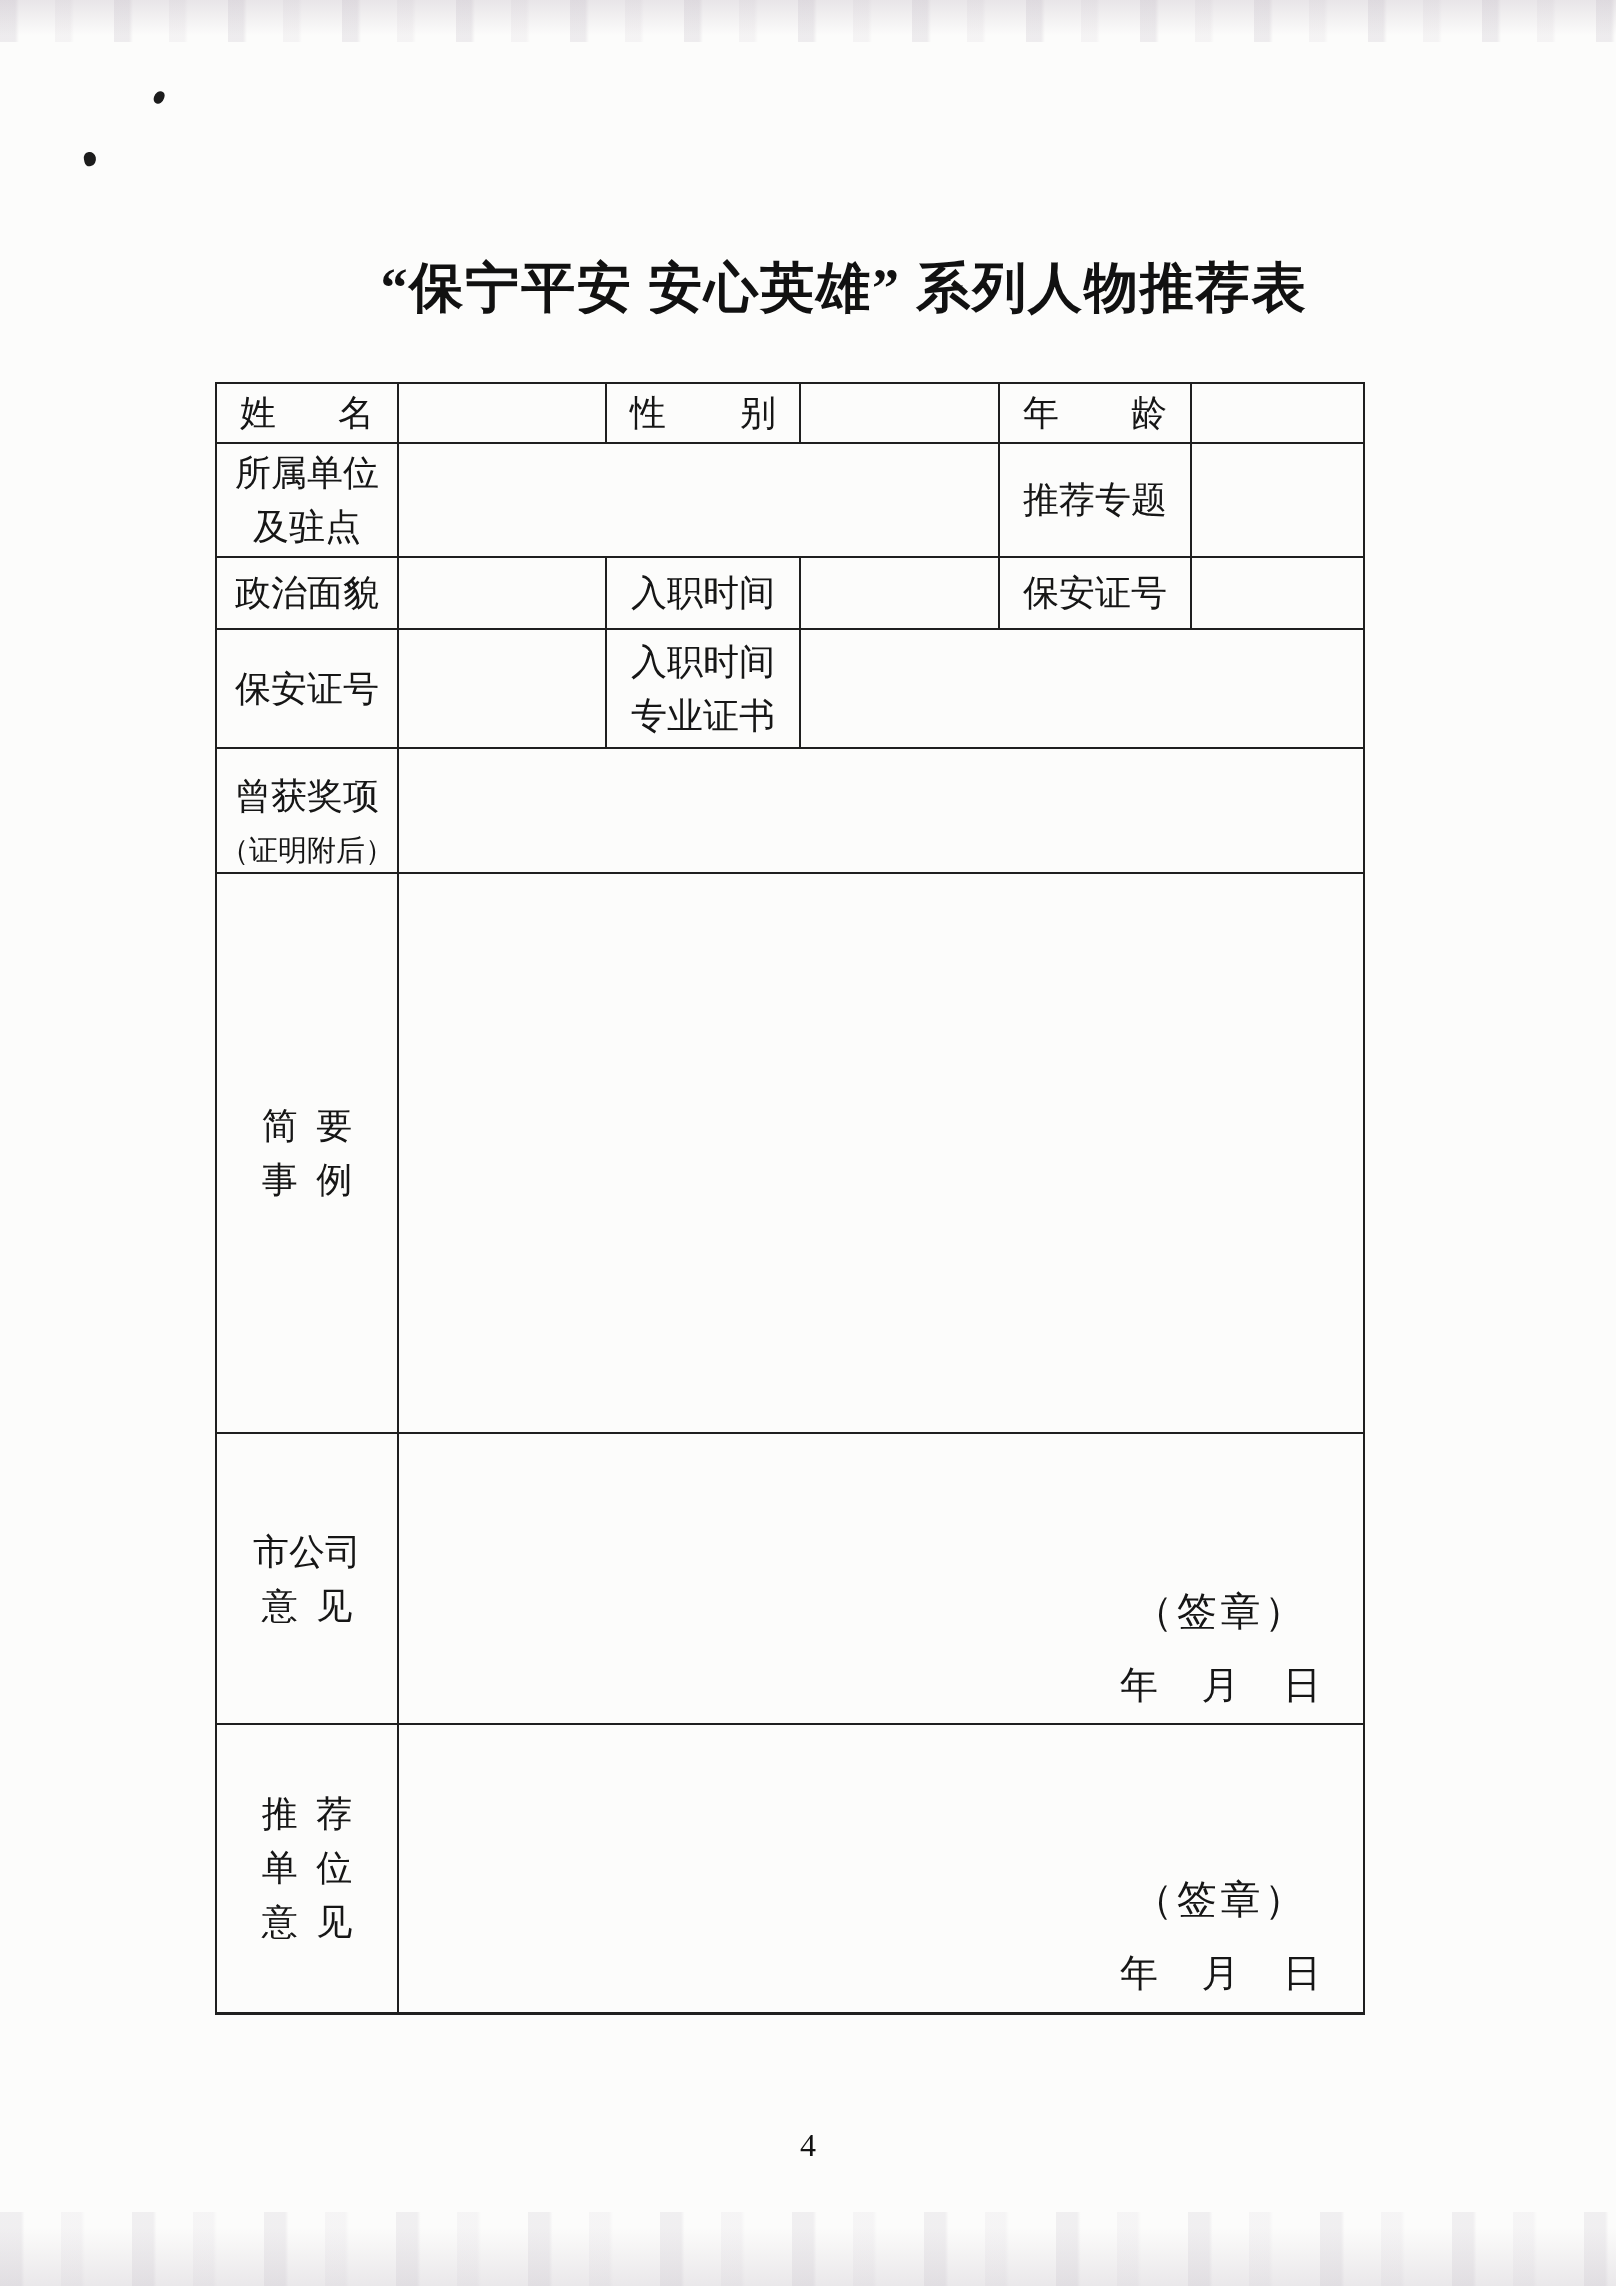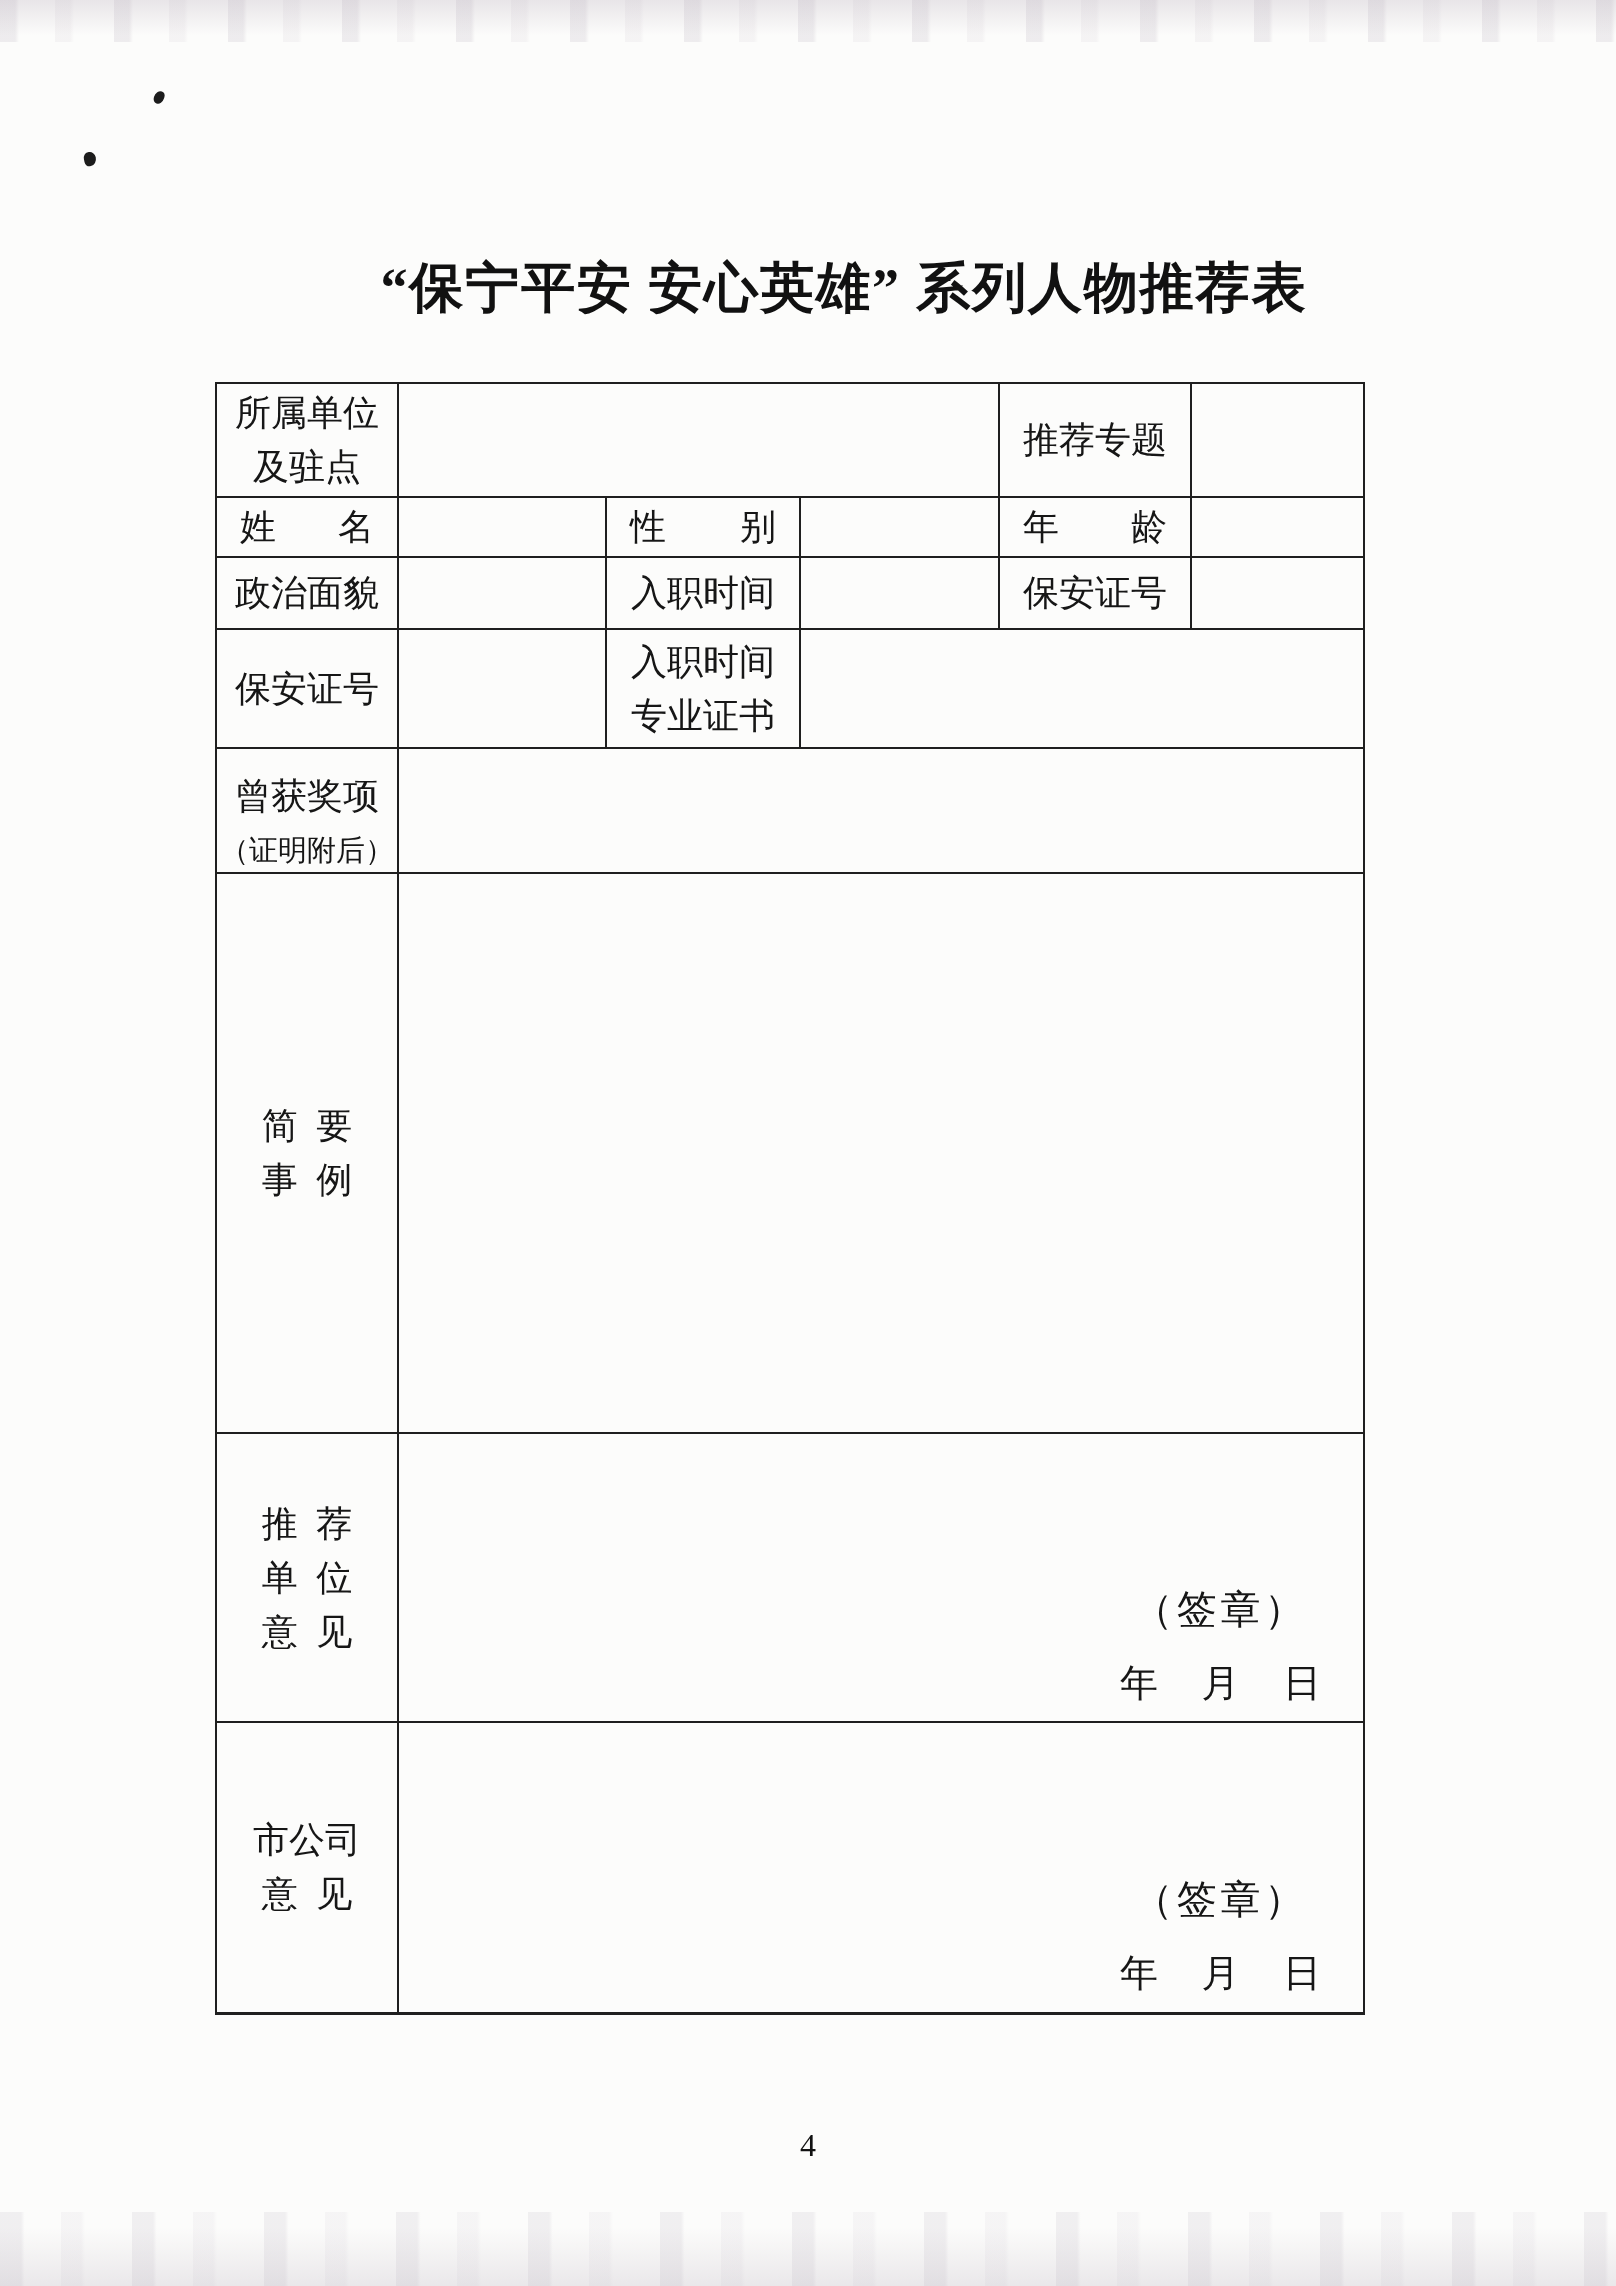--- a/index.html
+++ b/index.html
@@ -88,40 +88,40 @@
   <colgroup>
     <col style="width:182px">
       <col style="width:208px">
       <col style="width:194px">
     <col style="width:199px">
       <col style="width:192px">
       <col style="width:173px">
   </colgroup>
 
   <tbody>
-      <tr style="height:114px">
-    <td class="prel">所属单位
-及驻点</td>
-    <td colspan="3"></td>
-    <td>推荐专题</td>
-    <td></td>
-  </tr>
-
-  <tr style="height:60px">
+      <tr style="height:60px">
     <td>
           <span class="spread">姓 名</span>
         </td>
     <td></td>
     <td>
           <span class="spread">性 别</span>
         </td>
     <td></td>
     <td>
           <span class="spread">年 龄</span>
         </td>
+    <td></td>
+  </tr>
+
+  <tr style="height:114px">
+    <td class="prel">所属单位
+及驻点</td>
+    <td colspan="3"></td>
+    <td>推荐专题</td>
     <td></td>
   </tr>
 
   <tr style="height:72px">
     <td>政治面貌</td>
     <td></td>
     <td>入职时间</td>
     <td></td>
     <td>保安证号</td>
     <td></td>
@@ -142,34 +142,34 @@
     </td>
     <td colspan="5"></td>
   </tr>
 
   <tr style="height:560px">
     <td class="prel big-label">简 要
 事 例</td>
     <td colspan="5"></td>
   </tr>
 
-  <tr style="height:289px">
-    <td class="prel big-label">推 荐
-单 位
+  <tr style="height:291px">
+    <td class="prel big-label">市公司
 意 见</td>
     <td colspan="5" class="sig-cell">
       <div class="sig-block">
         <span class="sig-seal">（签章）</span>
         <span class="sig-date">年 月 日</span>
       </div>
     </td>
   </tr>
 
-  <tr style="height:291px">
-    <td class="prel big-label">市公司
+  <tr style="height:289px">
+    <td class="prel big-label">推 荐
+单 位
 意 见</td>
     <td colspan="5" class="sig-cell">
       <div class="sig-block">
         <span class="sig-seal">（签章）</span>
         <span class="sig-date">年 月 日</span>
       </div>
     </td>
   </tr>
 </tbody>
   </table>

